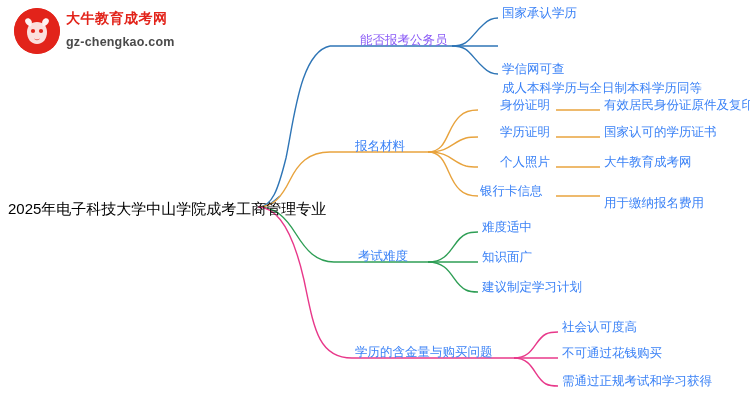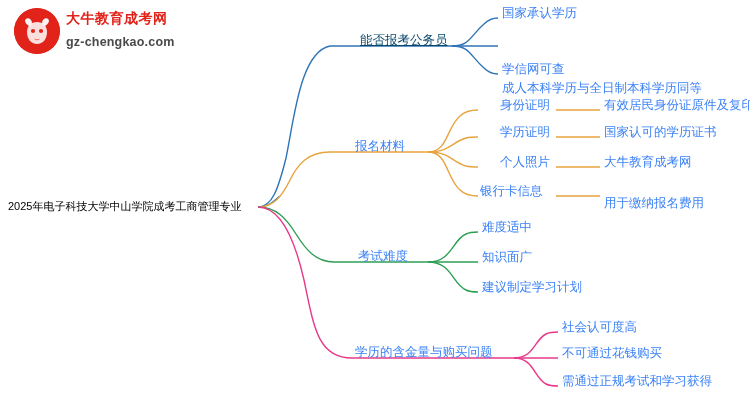--- a/index.html
+++ b/index.html
@@ -25,21 +25,21 @@
     width: 750px;
     height: 410px;
   }
   .node-label {
     position: absolute;
     white-space: nowrap;
     color: #3b82f6;
     line-height: 1.15;
   }
   .root-label {
-    font-size: 11px;
+    font-size: 15px;
     font-weight: normal;
     color: #000000;
   }
   .branch-label {
     font-size: 12.5px;
   }
   .leaf-label {
     font-size: 12.5px;
   }
   
@@ -138,21 +138,21 @@
 
     <path d="M258 207 C280 207, 294 236, 304 280 C314 328, 318 358, 352 358" fill="none" stroke="#e8388a" stroke-width="1.4"></path>
     <line x1="352" y1="358" x2="514" y2="358" stroke="#e8388a" stroke-width="1.4"></line>
     <path d="M514 358 C534 358, 534 340, 546 334 C550 332, 554 332, 558 332" fill="none" stroke="#e8388a" stroke-width="1.4"></path>
     <path d="M514 358 C540 358, 546 358, 558 358" fill="none" stroke="#e8388a" stroke-width="1.4"></path>
     <path d="M514 358 C534 358, 534 378, 546 384 C550 386, 554 386, 558 386" fill="none" stroke="#e8388a" stroke-width="1.4"></path>
   </svg>
 
   <div class="node-label root-label" style="left:8px; top:200px;">2025年电子科技大学中山学院成考工商管理专业</div>
 
-  <div class="node-label branch-label" style="left:360px; top:33px; color:#0c4a6e;text-decoration:underline;">能否报考公务员</div>
+  <div class="node-label branch-label" style="left:360px; top:33px; color:#8b5cf6;">能否报考公务员</div>
   <div class="node-label leaf-label" style="left:502px; top:6px;">国家承认学历</div>
   <div class="node-label leaf-label" style="left:502px; top:34px;margin-top:47px;">成人本科学历与全日制本科学历同等</div>
   <div class="node-label leaf-label" style="left:502px; top:62px;">学信网可查</div>
 
   <div class="node-label branch-label" style="left:355px; top:139px;">报名材料</div>
   <div class="node-label leaf-label" style="left:500px; top:98px;">身份证明</div>
   <div class="node-label leaf-label" style="left:604px; top:98px;">有效居民身份证原件及复印件</div>
   <div class="node-label leaf-label" style="left:500px; top:125px;">学历证明</div>
   <div class="node-label leaf-label" style="left:604px; top:125px;">国家认可的学历证书</div>
   <div class="node-label leaf-label" style="left:500px; top:155px;">个人照片</div>

